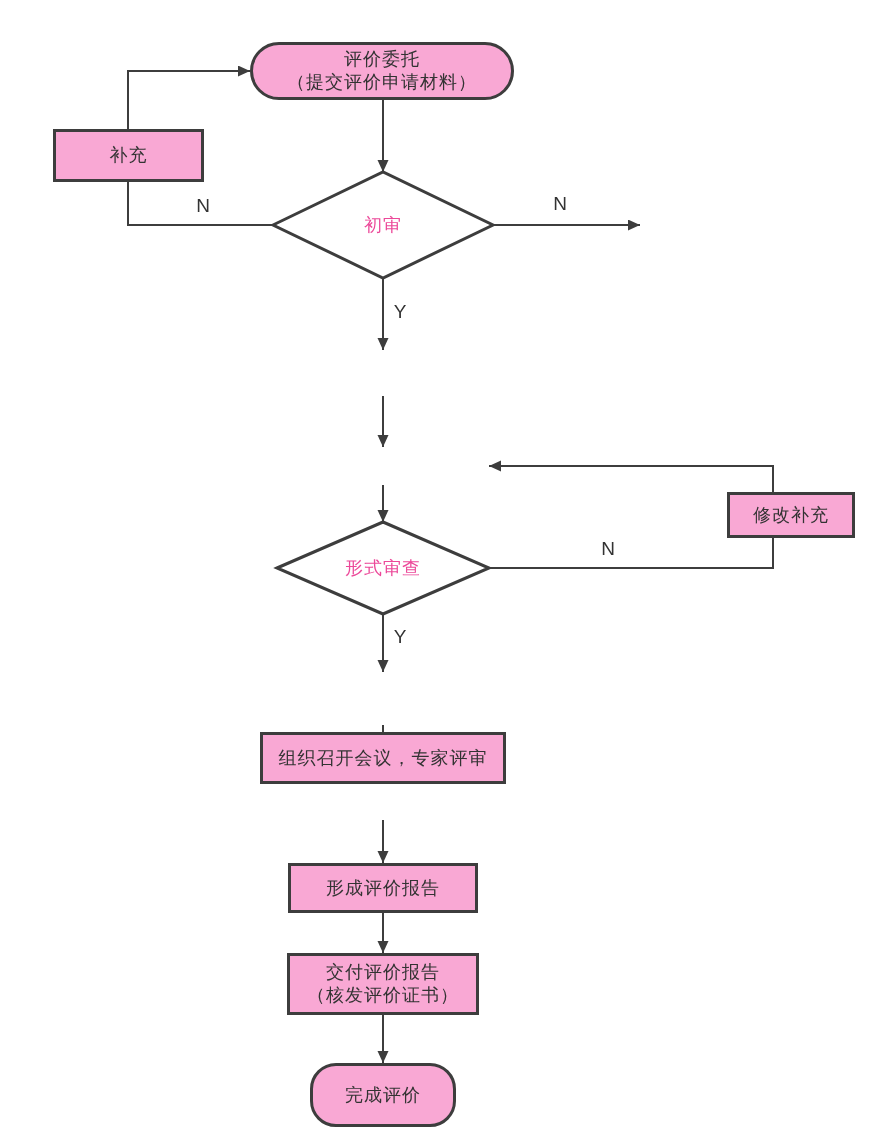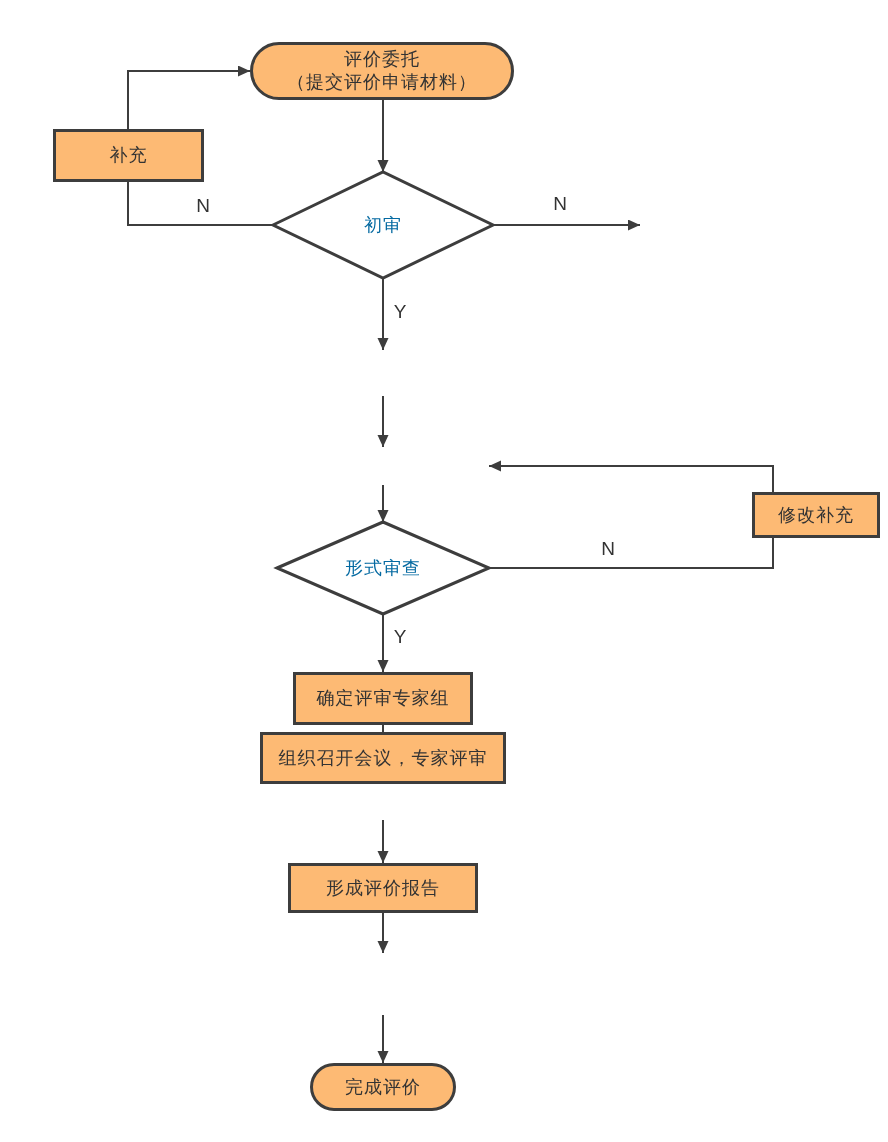--- a/index.html
+++ b/index.html
@@ -16,37 +16,37 @@
     overflow: hidden;
   }
   .canvas > svg {
     position: absolute;
     left: 0;
     top: 0;
   }
   .node {
     position: absolute;
     box-sizing: border-box;
-    background: #fdba74;
+    background: #f9a8d4;
     border: 3px solid #3d3d3d;
     color: #333333;
     font-size: 18px;
     line-height: 23px;
     display: flex;
     flex-direction: column;
     align-items: center;
     justify-content: center;
     text-align: center;
     letter-spacing: 1px;
   }
   .stadium { border-radius: 29px; }
   .stadium.small { border-radius: 26px; }
   .diamond-label {
     position: absolute;
-    color: #0369a1;
+    color: #ec4899;
     font-size: 18px;
     letter-spacing: 1px;
     display: flex;
     align-items: center;
     justify-content: center;
     text-align: center;
     background: transparent;
     border: none;
   }
   .edge-label {
@@ -96,40 +96,41 @@
 
   <div class="node" style="left:53px; top:129px; width:151px; height:53px;">
     <span>补充</span>
   </div>
 
   <div class="diamond-label" style="left:333px; top:213px; width:100px; height:24px;">初审</div>
 
 
 
 
-  <div class="node" style="left:752px; top:492px; width:128px; height:46px;">
+  <div class="node" style="left:727px; top:492px; width:128px; height:46px;">
     <span>修改补充</span>
   </div>
 
   <div class="diamond-label" style="left:323px; top:556px; width:120px; height:24px;">形式审查</div>
 
-  <div class="node" style="left:293px; top:672px; width:180px; height:53px;">
-    <span>确定评审专家组</span>
-  </div>
 
   <div class="node" style="left:260px; top:732px; width:246px; height:52px;">
     <span>组织召开会议，专家评审</span>
   </div>
 
   <div class="node" style="left:288px; top:863px; width:190px; height:50px;">
     <span>形成评价报告</span>
   </div>
 
+  <div class="node" style="left:287px; top:953px; width:192px; height:62px;">
+    <span>交付评价报告</span>
+    <span>（核发评价证书）</span>
+  </div>
 
-  <div class="node stadium small" style="left:310px; top:1063px; width:146px; height:48px;">
+  <div class="node stadium small" style="left:310px; top:1063px; width:146px; height:64px;">
     <span>完成评价</span>
   </div>
 
   <div class="edge-label" style="left:191px; top:195px;">N</div>
   <div class="edge-label" style="left:548px; top:193px;">N</div>
   <div class="edge-label" style="left:388px; top:301px;">Y</div>
   <div class="edge-label" style="left:596px; top:538px;">N</div>
   <div class="edge-label" style="left:388px; top:626px;">Y</div>
 
 </div>

